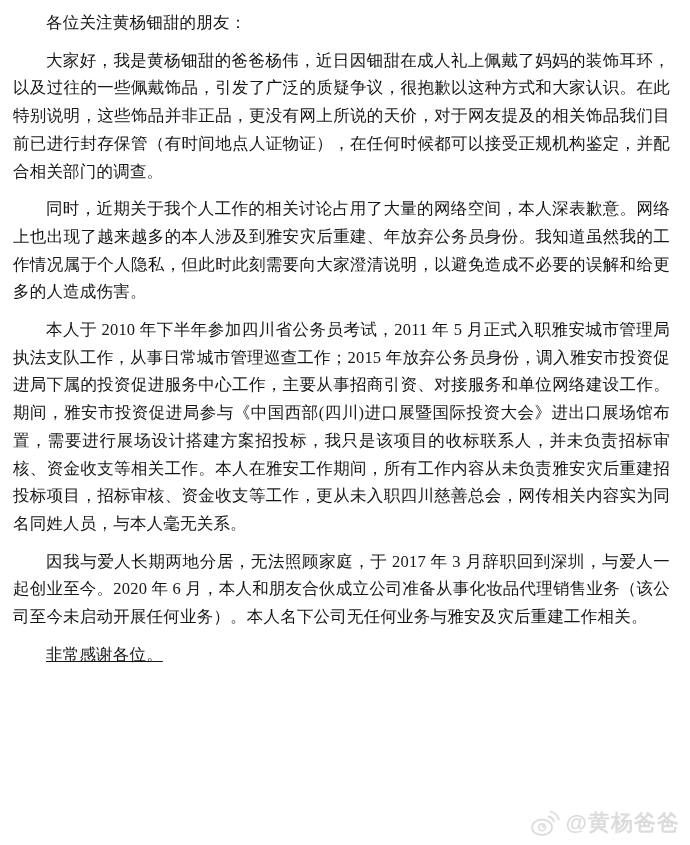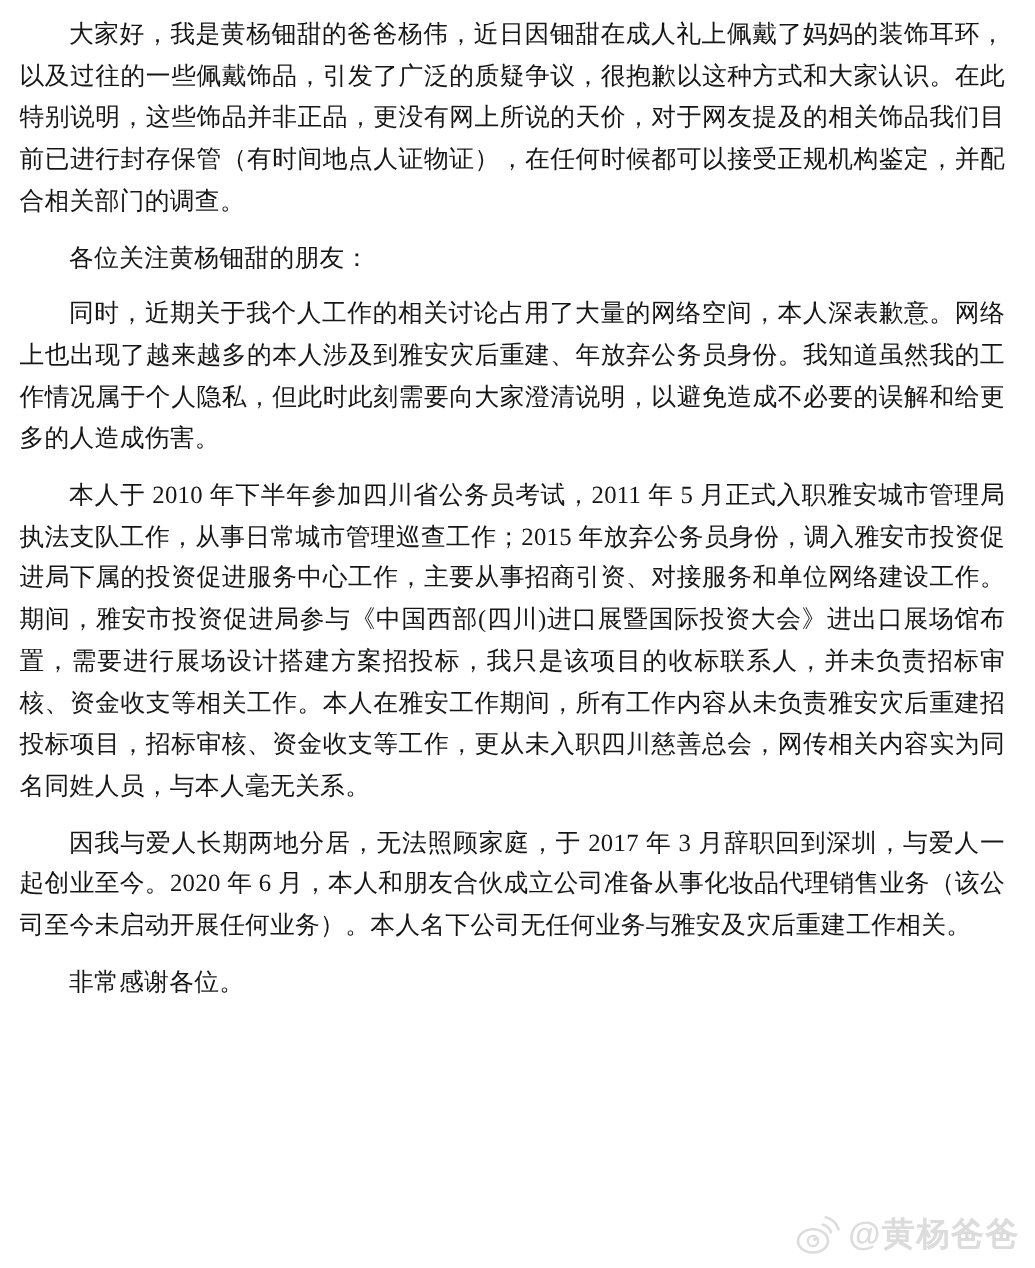--- a/index.html
+++ b/index.html
@@ -22,20 +22,21 @@
     margin: 0 0 10px 0;
     font-size: 16.5px;
     line-height: 27.7px;
     text-align: justify;
     text-indent: 2em;
     letter-spacing: 0.2px;
     word-break: break-all;
   }
   .doc p.closing {
     margin-bottom: 0;
+    text-decoration: underline;
   }
   .watermark {
     position: absolute;
     right: 10px;
     bottom: 7px;
     display: flex;
     align-items: flex-start;
     gap: 5px;
     color: #dcdcdc;
     font-family: "Liberation Sans", sans-serif;
@@ -51,22 +52,22 @@
   }
   .watermark .wm-icon svg {
     width: 100%;
     height: 100%;
   }
 </style>
 </head>
 <body>
 
 <div class="doc">
+  <p>各位关注黄杨钿甜的朋友：</p>
   <p>大家好，我是黄杨钿甜的爸爸杨伟，近日因钿甜在成人礼上佩戴了妈妈的装饰耳环，以及过往的一些佩戴饰品，引发了广泛的质疑争议，很抱歉以这种方式和大家认识。在此特别说明，这些饰品并非正品，更没有网上所说的天价，对于网友提及的相关饰品我们目前已进行封存保管（有时间地点人证物证），在任何时候都可以接受正规机构鉴定，并配合相关部门的调查。</p>
-  <p>各位关注黄杨钿甜的朋友：</p>
   <p>同时，近期关于我个人工作的相关讨论占用了大量的网络空间，本人深表歉意。网络上也出现了越来越多的本人涉及到雅安灾后重建、年放弃公务员身份。我知道虽然我的工作情况属于个人隐私，但此时此刻需要向大家澄清说明，以避免造成不必要的误解和给更多的人造成伤害。</p>
   <p>本人于 2010 年下半年参加四川省公务员考试，2011 年 5 月正式入职雅安城市管理局执法支队工作，从事日常城市管理巡查工作；2015 年放弃公务员身份，调入雅安市投资促进局下属的投资促进服务中心工作，主要从事招商引资、对接服务和单位网络建设工作。期间，雅安市投资促进局参与《中国西部(四川)进口展暨国际投资大会》进出口展场馆布置，需要进行展场设计搭建方案招投标，我只是该项目的收标联系人，并未负责招标审核、资金收支等相关工作。本人在雅安工作期间，所有工作内容从未负责雅安灾后重建招投标项目，招标审核、资金收支等工作，更从未入职四川慈善总会，网传相关内容实为同名同姓人员，与本人毫无关系。</p>
   <p>因我与爱人长期两地分居，无法照顾家庭，于 2017 年 3 月辞职回到深圳，与爱人一起创业至今。2020 年 6 月，本人和朋友合伙成立公司准备从事化妆品代理销售业务（该公司至今未启动开展任何业务）。本人名下公司无任何业务与雅安及灾后重建工作相关。</p>
   <p class="closing">非常感谢各位。</p>
 </div>
 
 <div class="watermark">
   <span class="wm-icon">
     <svg viewBox="0 0 32 30" fill="none" xmlns="http://www.w3.org/2000/svg">
 

